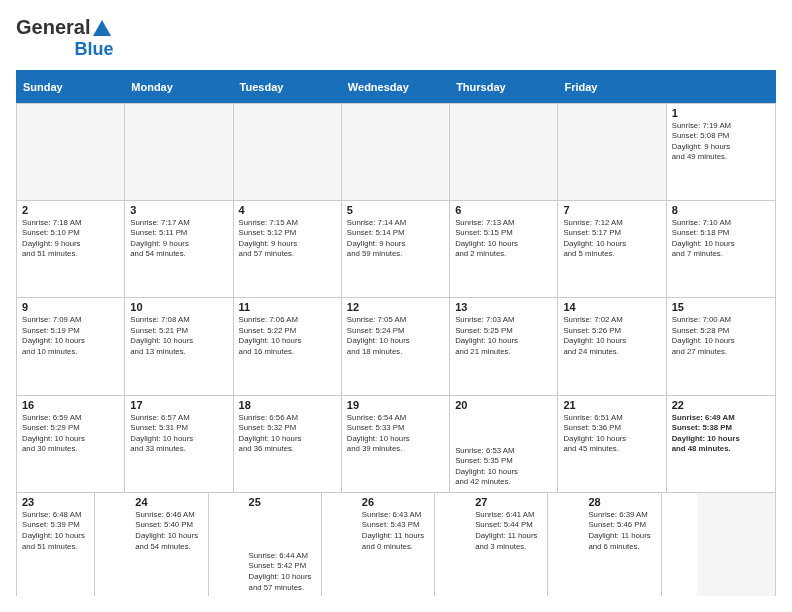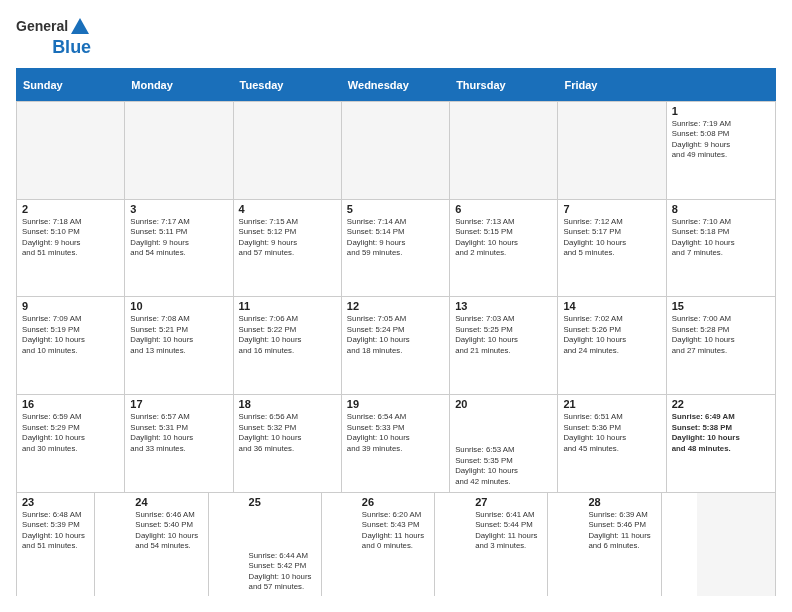--- a/index.html
+++ b/index.html
@@ -100,21 +100,21 @@
     }
   </style>
 </head>
 <body>
 
 <div class="page">
   <div class="header">
     <div class="logo">
       <div>
         <div style="display:flex;align-items:center;">
-          <div style="font-size:14px;font-weight:bold;color:#333;line-height:1.1;">
+          <div style="font-size:20px;font-weight:bold;color:#333;line-height:1.1;">
             <span style="color:#333;">General</span><svg width="22" height="22" viewBox="0 0 22 22" style="vertical-align:middle;margin-left:1px;">
                 <polygon points="11,2 20,18 2,18" fill="#1a6fba"></polygon>
               </svg>
           </div>
           <div></div>
         </div>
         <div style="font-size:18px;font-weight:bold;color:#1a6fba;line-height:1.1;margin-left:12px;text-align:right;">Blue</div>
       </div>
     </div>
     <div class="title-block">
@@ -318,21 +318,21 @@
           </div>
           <div class="cal-cell">
             <span class="day-number">25</span>
             <div class="day-info" style="white-space: pre-line; margin-top: 43px;">Sunrise: 6:44 AM
 Sunset: 5:42 PM
 Daylight: 10 hours
 and 57 minutes.</div>
           </div>
           <div class="cal-cell">
             <span class="day-number">26</span>
-            <div class="day-info" style="white-space: pre-line;">Sunrise: 6:20 AM
+            <div class="day-info" style="white-space: pre-line;">Sunrise: 6:43 AM
 Sunset: 5:43 PM
 Daylight: 11 hours
 and 0 minutes.</div>
           </div>
           <div class="cal-cell">
             <span class="day-number">27</span>
             <div class="day-info" style="white-space: pre-line;">Sunrise: 6:41 AM
 Sunset: 5:44 PM
 Daylight: 11 hours
 and 3 minutes.</div>

